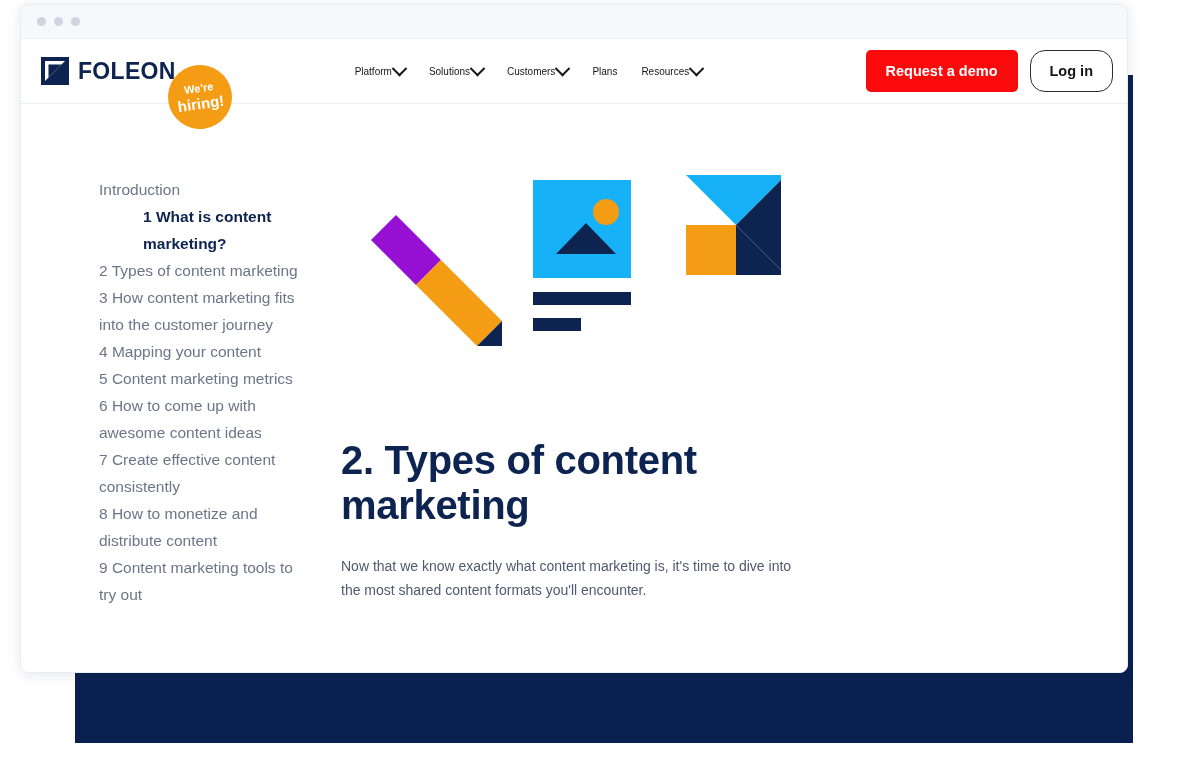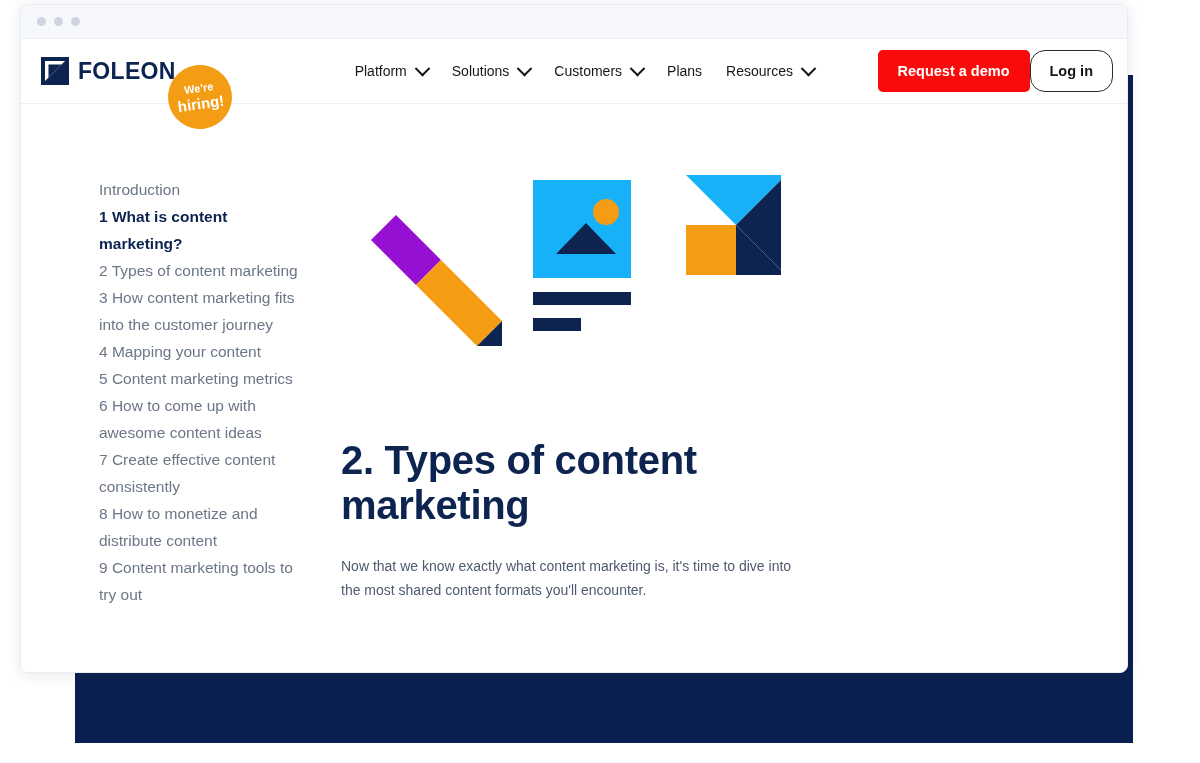--- a/index.html
+++ b/index.html
@@ -112,40 +112,40 @@
 
   .main-nav {
     display: flex;
     align-items: center;
     gap: 24px;
     margin-left: 179px;
   }
   .nav-item {
     display: flex;
     align-items: center;
-    gap: 10px;
-    font-size: 14px;
+    gap: 2px;
+    font-size: 10px;
     color: #15161a;
     cursor: pointer;
     white-space: nowrap;
   }
   .chev {
     display: inline-block;
     width: 9px;
     height: 9px;
     border-right: 2px solid #15161a;
     border-bottom: 2px solid #15161a;
     transform: rotate(45deg) translate(-2px,-2px);
   }
 
   .header-actions {
     margin-left: auto;
     display: flex;
     align-items: center;
-    gap: 0;
+    gap: 12px;
   }
   .btn-demo {
     background: #fa0a0a;
     color: #ffffff;
     font-size: 14.5px;
     font-weight: bold;
     border: none;
     border-radius: 5px;
     padding: 13px 20px;
     cursor: pointer;
@@ -182,20 +182,21 @@
   .toc-item {
     font-size: 15.5px;
     line-height: 27px;
     color: #6b7687;
     cursor: pointer;
     max-width: 210px;
   }
   .toc-item.active {
     color: #0d2350;
     font-weight: bold;
+    margin-left: 44px;
   }
 
   .article {
     flex: 1;
     padding: 66px 40px 0 20px;
     box-sizing: border-box;
   }
 
   .hero-art {
     position: relative;

